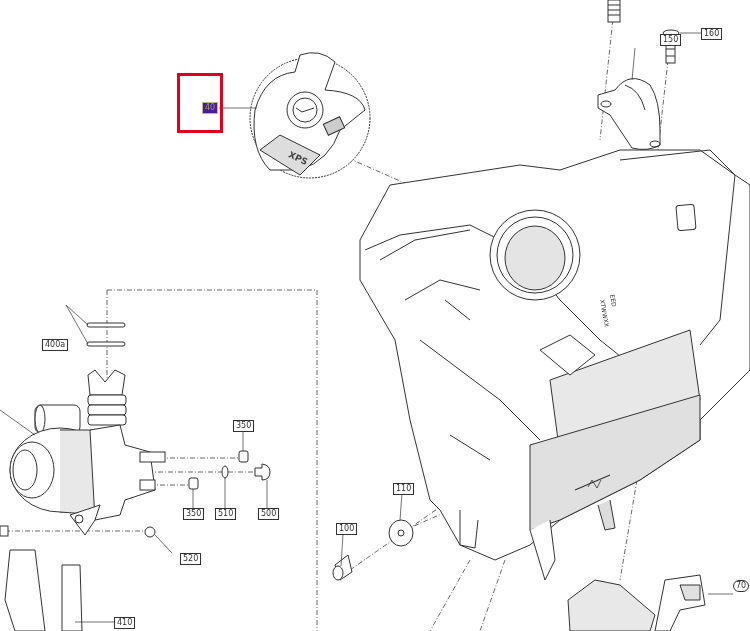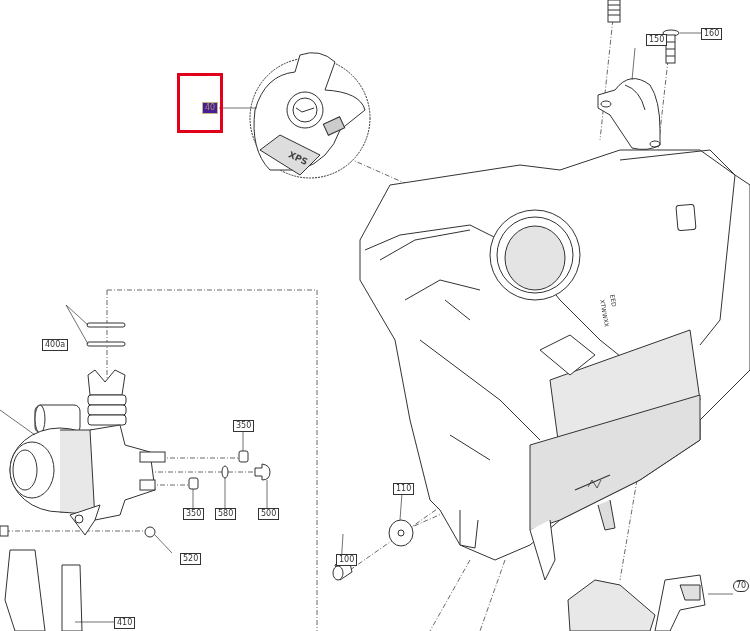--- a/index.html
+++ b/index.html
@@ -172,24 +172,24 @@
     <path d="M568,600 L595,580 L620,585 L655,615 L650,631 L570,631 Z" fill="#e8e8e8"></path>
     <path d="M665,580 L700,575 L705,605 L680,610 L670,631 L655,631 Z" fill="#fff"></path>
     <path d="M680,585 L700,585 L700,600 L685,600 Z" fill="#e0e0e0"></path>
     <line x1="708" y1="594" x2="733" y2="594" stroke-width="0.7"></line>
   </g>
 </svg>
 
 <div class="highlight-box" style="left:177px; top:73px; width:46px; height:60px;"></div>
 
 <div class="callout highlight-label" style="left:202px; top:102px;">40</div>
-<div class="callout" style="left:646px; top:34px;">150</div>
+<div class="callout" style="left:660px; top:34px;">150</div>
 <div class="callout" style="left:701px; top:28px;text-align:center;">160</div>
 <div class="callout" style="left:42px; top:299px;margin-top:40px;">400a</div>
 <div class="callout" style="left:233px; top:420px;">350</div>
 <div class="callout" style="left:183px; top:508px;">350</div>
-<div class="callout" style="left:215px; top:508px;">580</div>
+<div class="callout" style="left:215px; top:508px;">510</div>
 <div class="callout" style="left:258px; top:508px;">500</div>
 <div class="callout" style="left:180px; top:553px;">520</div>
 <div class="callout" style="left:114px; top:617px;text-align:center;">410</div>
-<div class="callout" style="left:336px; top:554px;text-align:right;">100</div>
+<div class="callout" style="left:336px; top:523px;text-align:right;">100</div>
 <div class="callout" style="left:393px; top:483px;text-align:center;">110</div>
 <div class="callout" style="left:733px; top:580px;border-radius:6px;">70</div>
 
 </body></html>

